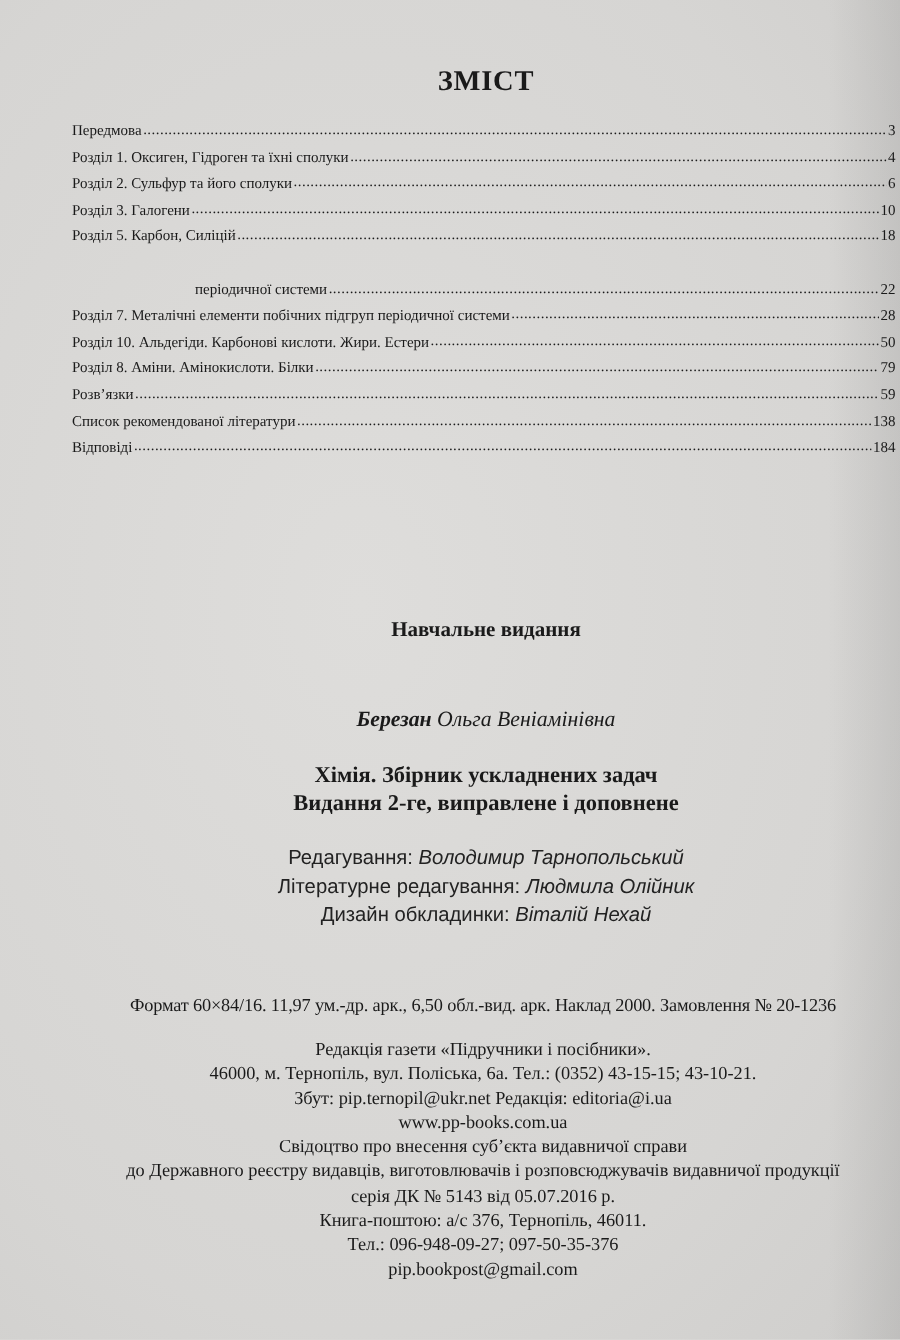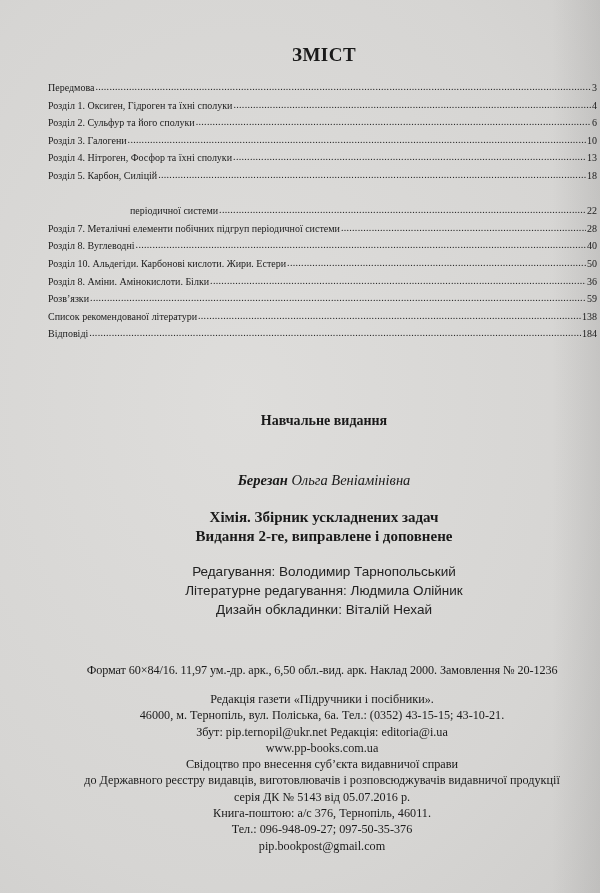--- a/index.html
+++ b/index.html
@@ -111,21 +111,21 @@
       top: 562px;
       left: 0;
       width: 600px;
       text-align: center;
       margin-left: 24px;
       font-family: "Liberation Sans", sans-serif;
       font-size: 13.5px;
       line-height: 19.2px;
       color: #222;
     }
-    .credits .person { }
+    .credits .person { font-style: italic; }
     .imprint {
       position: absolute;
       top: 663px;
       left: 0;
       width: 600px;
       text-align: center;
       margin-left: 22px;
       font-size: 12.2px;
       letter-spacing: -0.1px;
     }
@@ -163,55 +163,45 @@
       <span class="toc-label">Розділ 2. Сульфур та його сполуки</span>
       <span class="toc-dots"></span>
       <span class="toc-page">6</span>
     </div>
     <div class="toc-row">
       <span class="toc-label">Розділ 3. Галогени</span>
       <span class="toc-dots"></span>
       <span class="toc-page">10</span>
     </div>
     <div class="toc-row">
-      <span class="toc-label">Розділ 4. Нітроген, Фосфор та їхні сполуки</span>
-      <span class="toc-dots"></span>
-      <span class="toc-page">13</span>
-    </div>
-    <div class="toc-row">
       <span class="toc-label">Розділ 5. Карбон, Силіцій</span>
       <span class="toc-dots"></span>
       <span class="toc-page">18</span>
     </div>
     <div class="toc-row tall">
       <span class="toc-label">
         <span class="cont">періодичної системи</span>
       </span>
       <span class="toc-dots"></span>
       <span class="toc-page">22</span>
     </div>
     <div class="toc-row">
       <span class="toc-label">Розділ 7. Металічні елементи побічних підгруп періодичної системи</span>
       <span class="toc-dots"></span>
       <span class="toc-page">28</span>
     </div>
     <div class="toc-row">
-      <span class="toc-label">Розділ 8. Вуглеводні</span>
-      <span class="toc-dots"></span>
-      <span class="toc-page">40</span>
-    </div>
-    <div class="toc-row">
       <span class="toc-label">Розділ 10. Альдегіди. Карбонові кислоти. Жири. Естери</span>
       <span class="toc-dots"></span>
       <span class="toc-page">50</span>
     </div>
     <div class="toc-row">
       <span class="toc-label">Розділ 8. Аміни. Амінокислоти. Білки</span>
       <span class="toc-dots"></span>
-      <span class="toc-page">36</span>
+      <span class="toc-page">79</span>
     </div>
     <div class="toc-row">
       <span class="toc-label">Розв’язки</span>
       <span class="toc-dots"></span>
       <span class="toc-page">59</span>
     </div>
     <div class="toc-row">
       <span class="toc-label">Список рекомендованої літератури</span>
       <span class="toc-dots"></span>
       <span class="toc-page">138</span>

